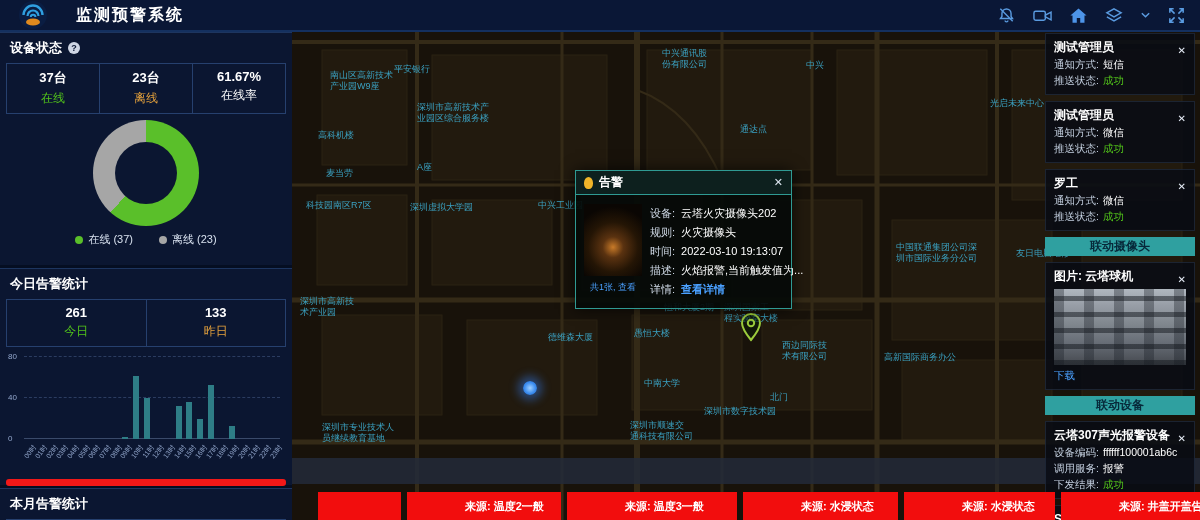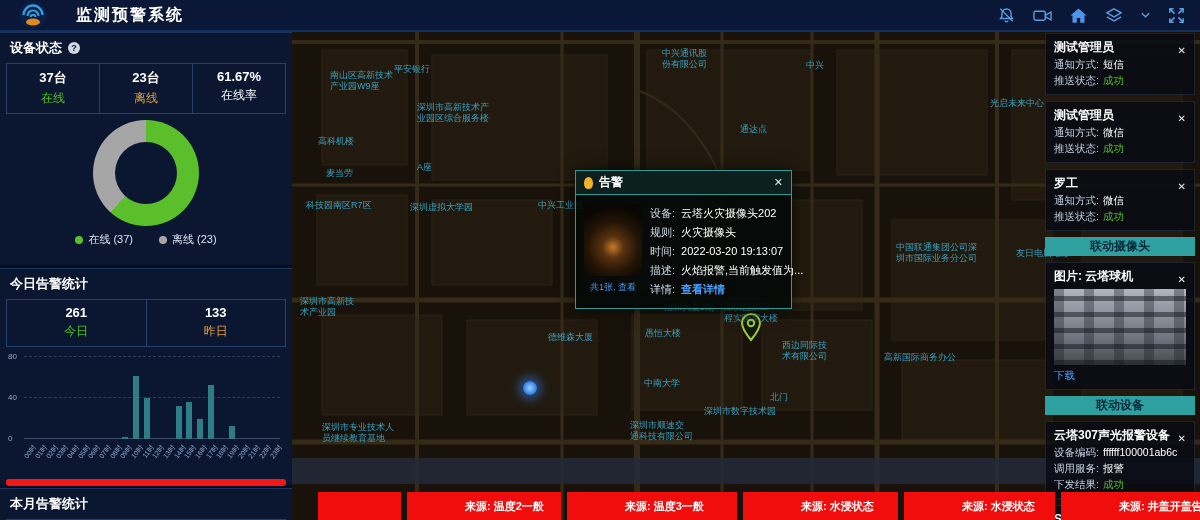--- a/index.html
+++ b/index.html
@@ -312,36 +312,36 @@
       </g>
       <rect x="0" y="428" width="908" height="26" fill="#232a3a" opacity="0.85"></rect>
     </svg>
 
     <div id="map-labels">
         <span class="map-label" style="left: 38px; top: 40px;">南山区高新技术
 产业园W9座</span>
         <span class="map-label" style="left: 102px; top: 34px;">平安银行</span>
         <span class="map-label" style="left: 125px; top: 72px;">深圳市高新技术产
 业园区综合服务楼</span>
-        <span class="map-label" style="left: 26px; top: 106px;">高科机楼</span>
+        <span class="map-label" style="left: 26px; top: 100px;">高科机楼</span>
         <span class="map-label" style="left: 370px; top: 18px; text-align: center;">中兴通讯股
 份有限公司</span>
         <span class="map-label" style="left: 514px; top: 30px;">中兴</span>
         <span class="map-label" style="left: 698px; top: 68px;">光启未来中心</span>
         <span class="map-label" style="left: 448px; top: 94px;">通达点</span>
         <span class="map-label" style="left: 34px; top: 138px;">麦当劳</span>
         <span class="map-label" style="left: 125px; top: 132px;">A座</span>
         <span class="map-label" style="left: 14px; top: 170px;">科技园南区R7区</span>
         <span class="map-label" style="left: 118px; top: 172px;">深圳虚拟大学园</span>
         <span class="map-label" style="left: 246px; top: 170px;">中兴工业园</span>
         <span class="map-label" style="left: 8px; top: 266px;">深圳市高新技
 术产业园</span>
         <span class="map-label" style="left: 256px; top: 302px;">德维森大厦</span>
         <span class="map-label" style="left: 372px; top: 272px;">恒和大厦2期</span>
-        <span class="map-label" style="left: 353px; top: 298px;">愚恒大楼</span>
+        <span class="map-label" style="left: 342px; top: 298px;">愚恒大楼</span>
         <span class="map-label" style="left: 432px; top: 272px;">深圳国家工
 程实验室大楼</span>
         <span class="map-label" style="left: 490px; top: 310px;">西边同际技
 术有限公司</span>
         <span class="map-label" style="left: 352px; top: 348px;">中南大学</span>
         <span class="map-label" style="left: 478px; top: 362px;">北门</span>
         <span class="map-label" style="left: 412px; top: 376px;">深圳市数字技术园</span>
         <span class="map-label" style="left: 338px; top: 390px;">深圳市顺速交
 通科技有限公司</span>
         <span class="map-label" style="left: 30px; top: 392px;">深圳市专业技术人
@@ -375,21 +375,21 @@
             <div class="p-row">
               <span class="p-label">设备:</span>
               <span class="p-value">云塔火灾摄像头202</span>
             </div>
             <div class="p-row">
               <span class="p-label">规则:</span>
               <span class="p-value">火灾摄像头</span>
             </div>
             <div class="p-row">
               <span class="p-label">时间:</span>
-              <span class="p-value">2022-03-20 19:13:07</span>
+              <span class="p-value">2022-03-10 19:13:07</span>
             </div>
             <div class="p-row">
               <span class="p-label">描述:</span>
               <span class="p-value">火焰报警,当前触发值为...</span>
             </div>
             <div class="p-row">
               <span class="p-label">详情:</span>
               <span class="p-value link">查看详情</span>
             </div>
           </div>

